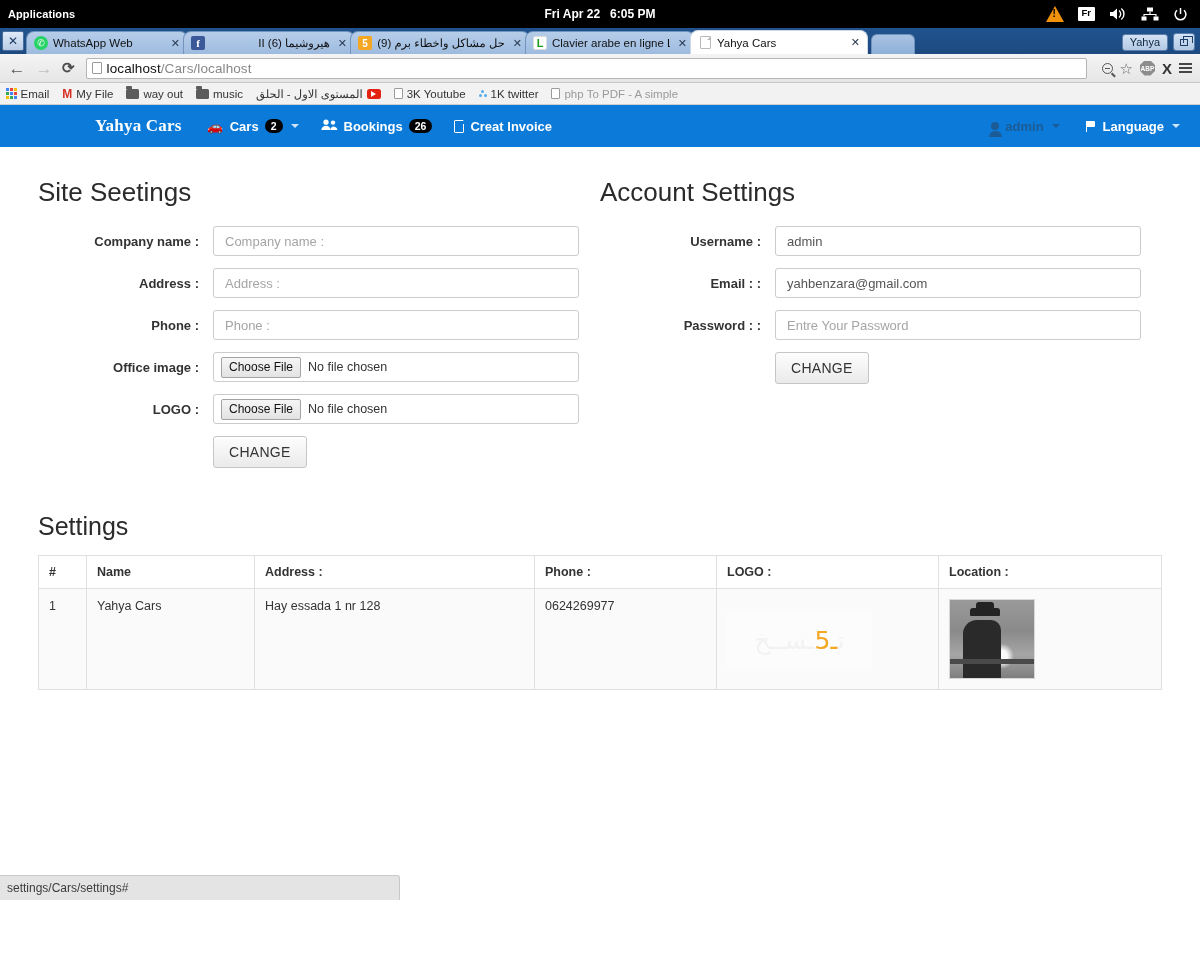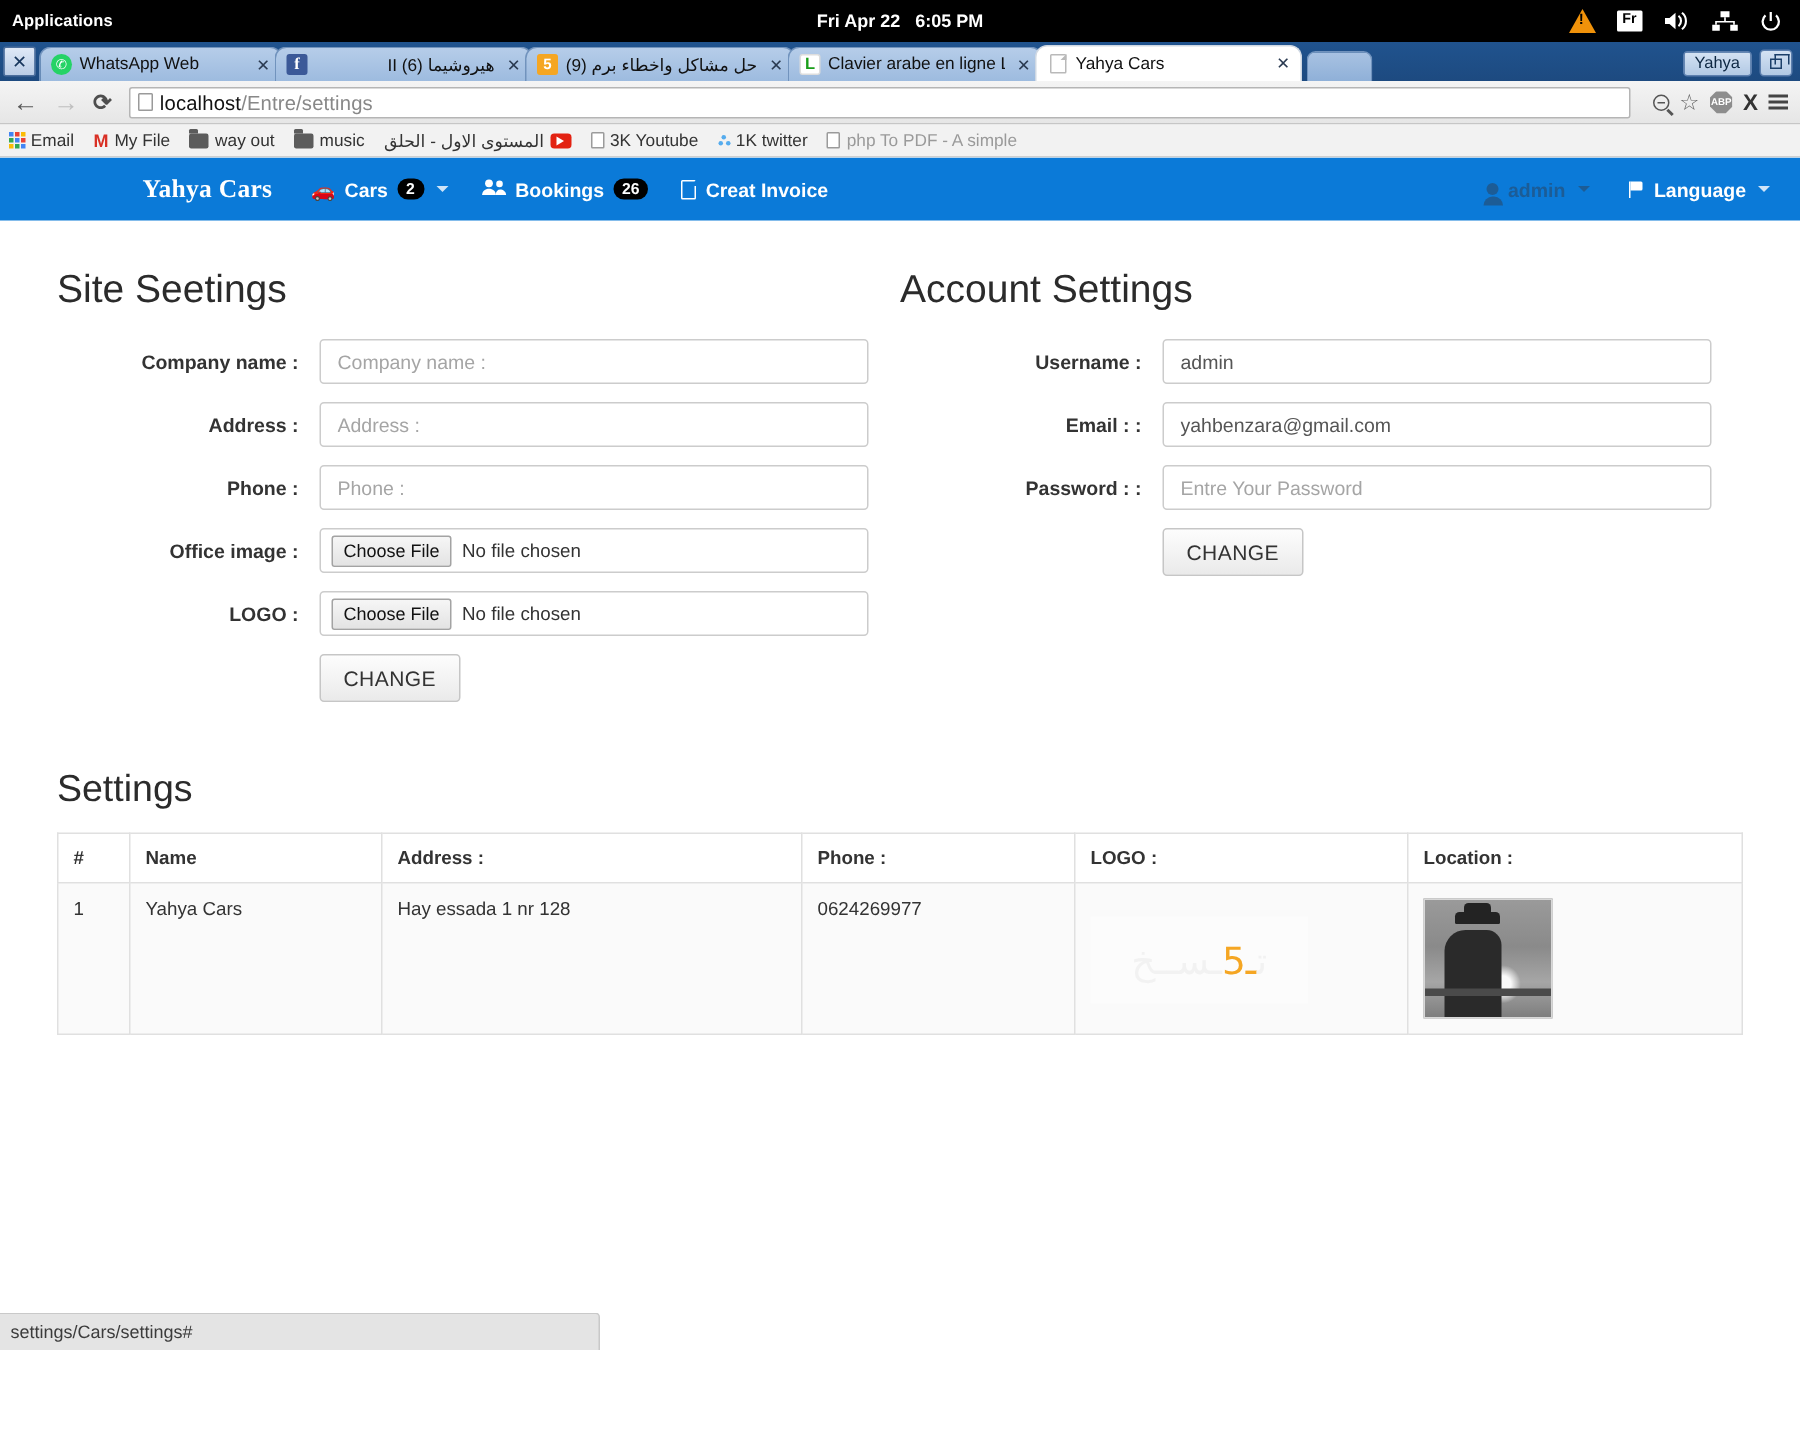--- a/index.html
+++ b/index.html
@@ -603,21 +603,21 @@
       </span>
   </div>
 </div>
 
 <div class="toolbar">
   <span class="navbtn">←</span>
   <span class="navbtn disabled">→</span>
   <span class="reload">⟳</span>
   <div class="omnibox">
     <span class="omni-doc"></span>
-    <span class="omni-url"><b>localhost</b><span>/Entre/settings</span></span>
+    <span class="omni-url"><b>localhost</b><span>/Cars/localhost</span></span>
   </div>
   <div class="tb-right">
     <span class="ico-magnify"></span>
     <span class="ico-star">☆</span>
     <span class="ico-abp">ABP</span>
     <span class="ico-x">X</span>
     <span class="ico-menu">
         <i></i>
         <i></i>
         <i></i>

